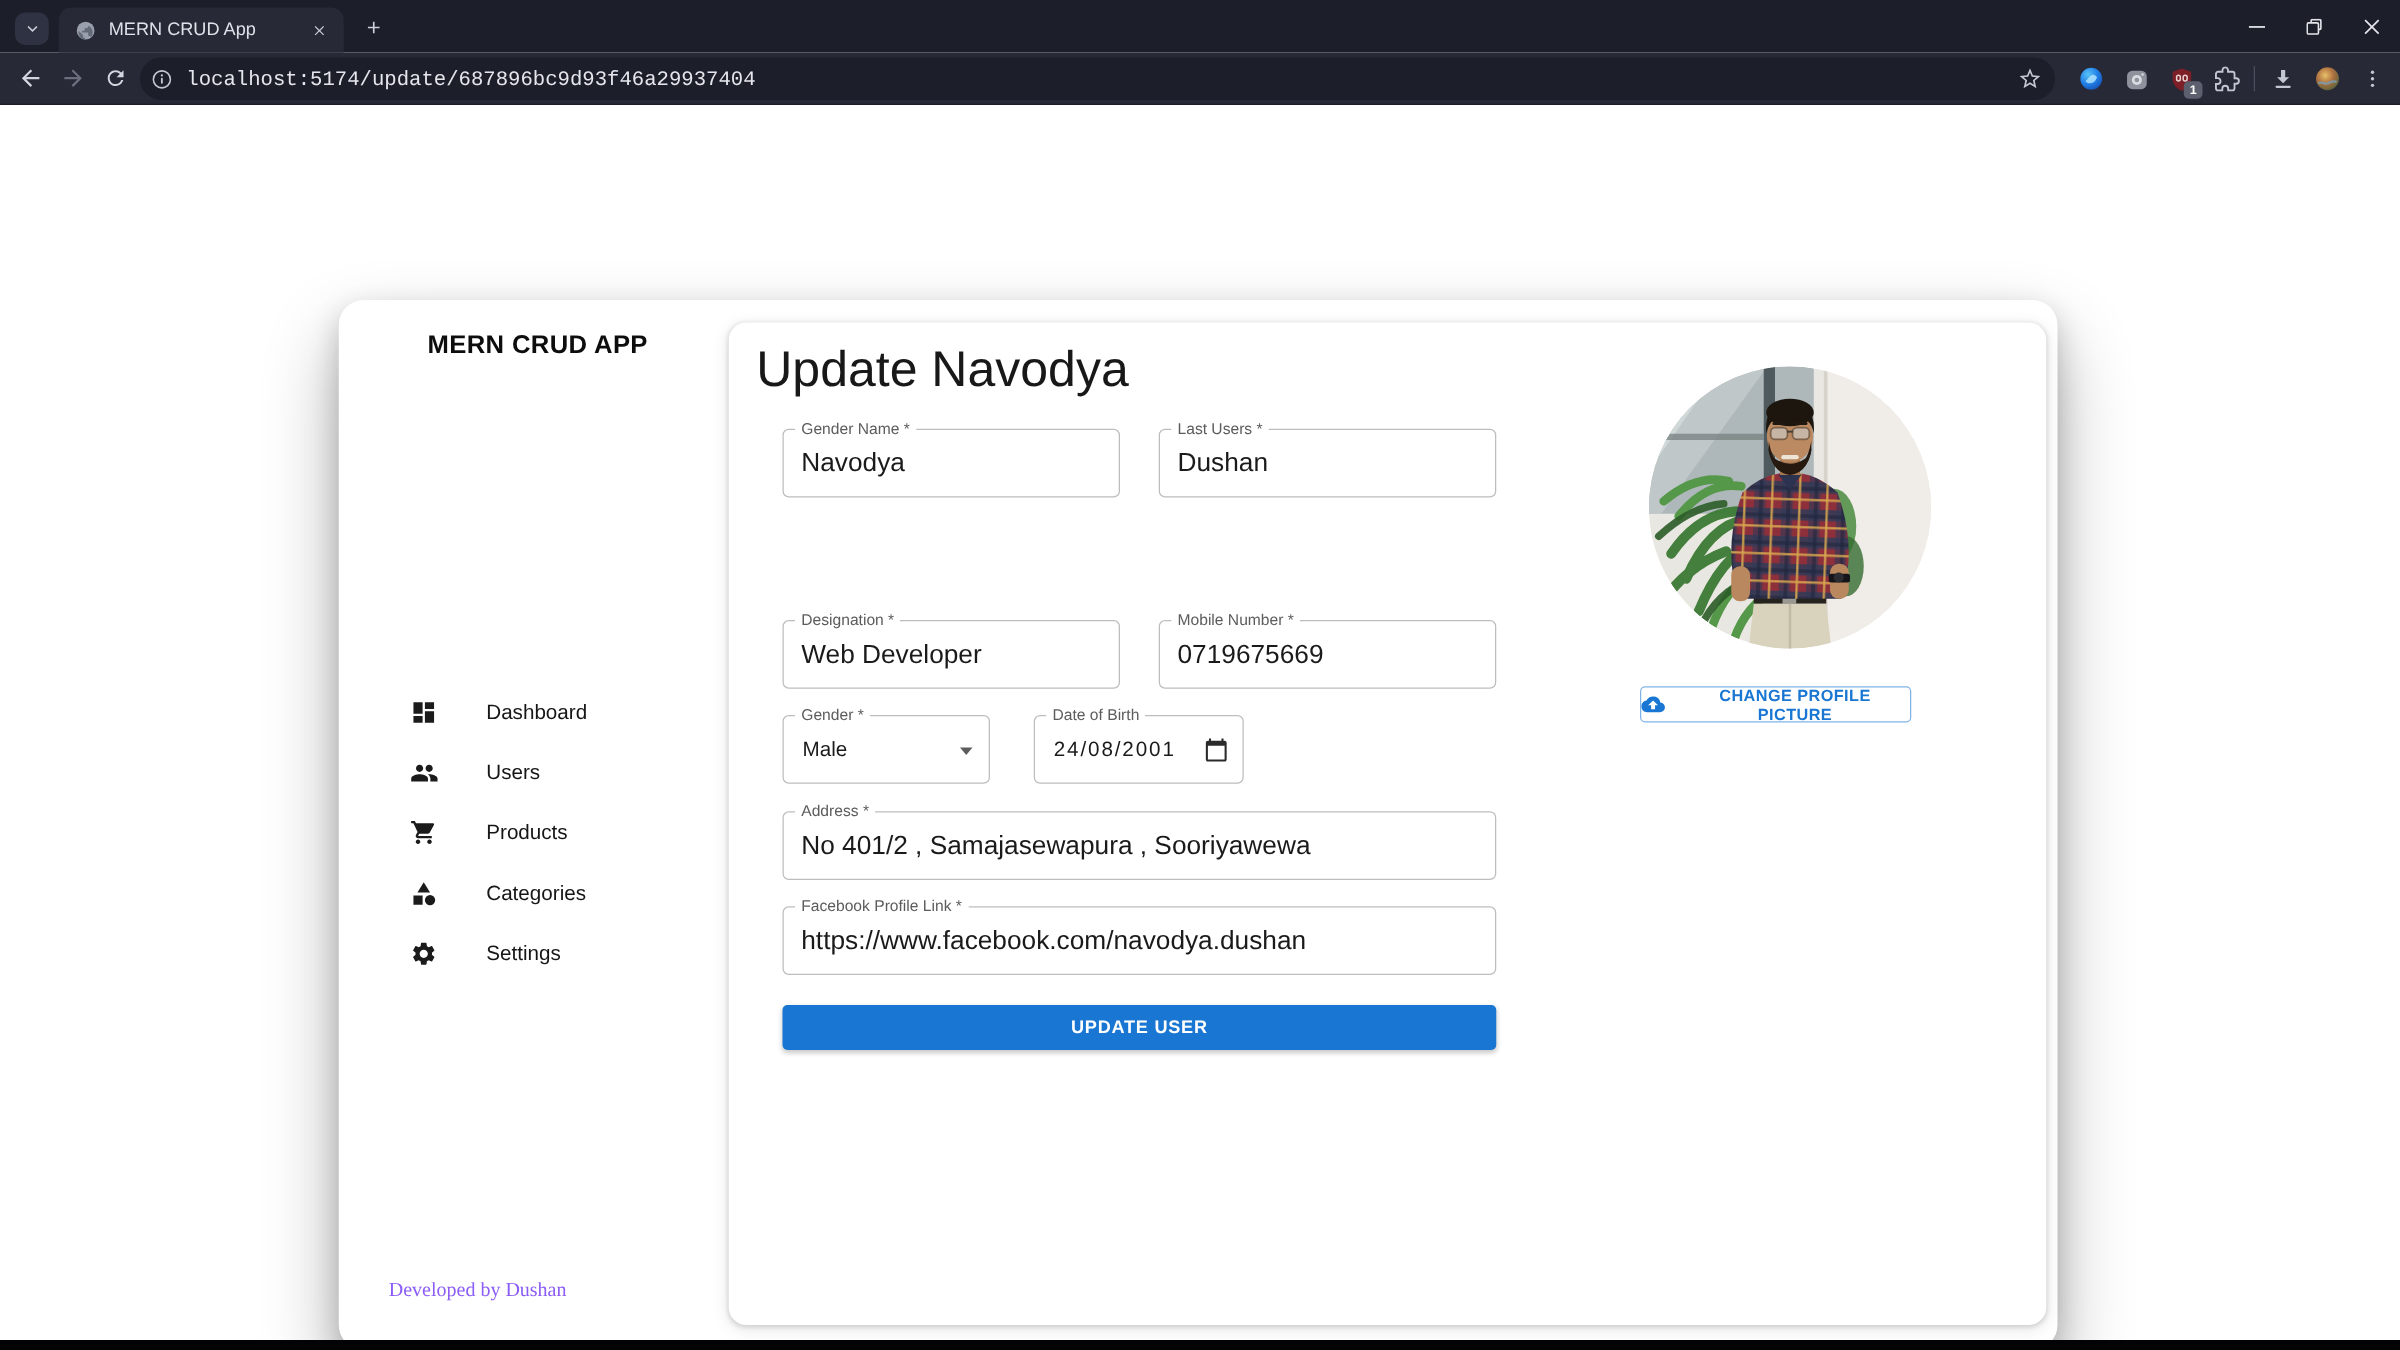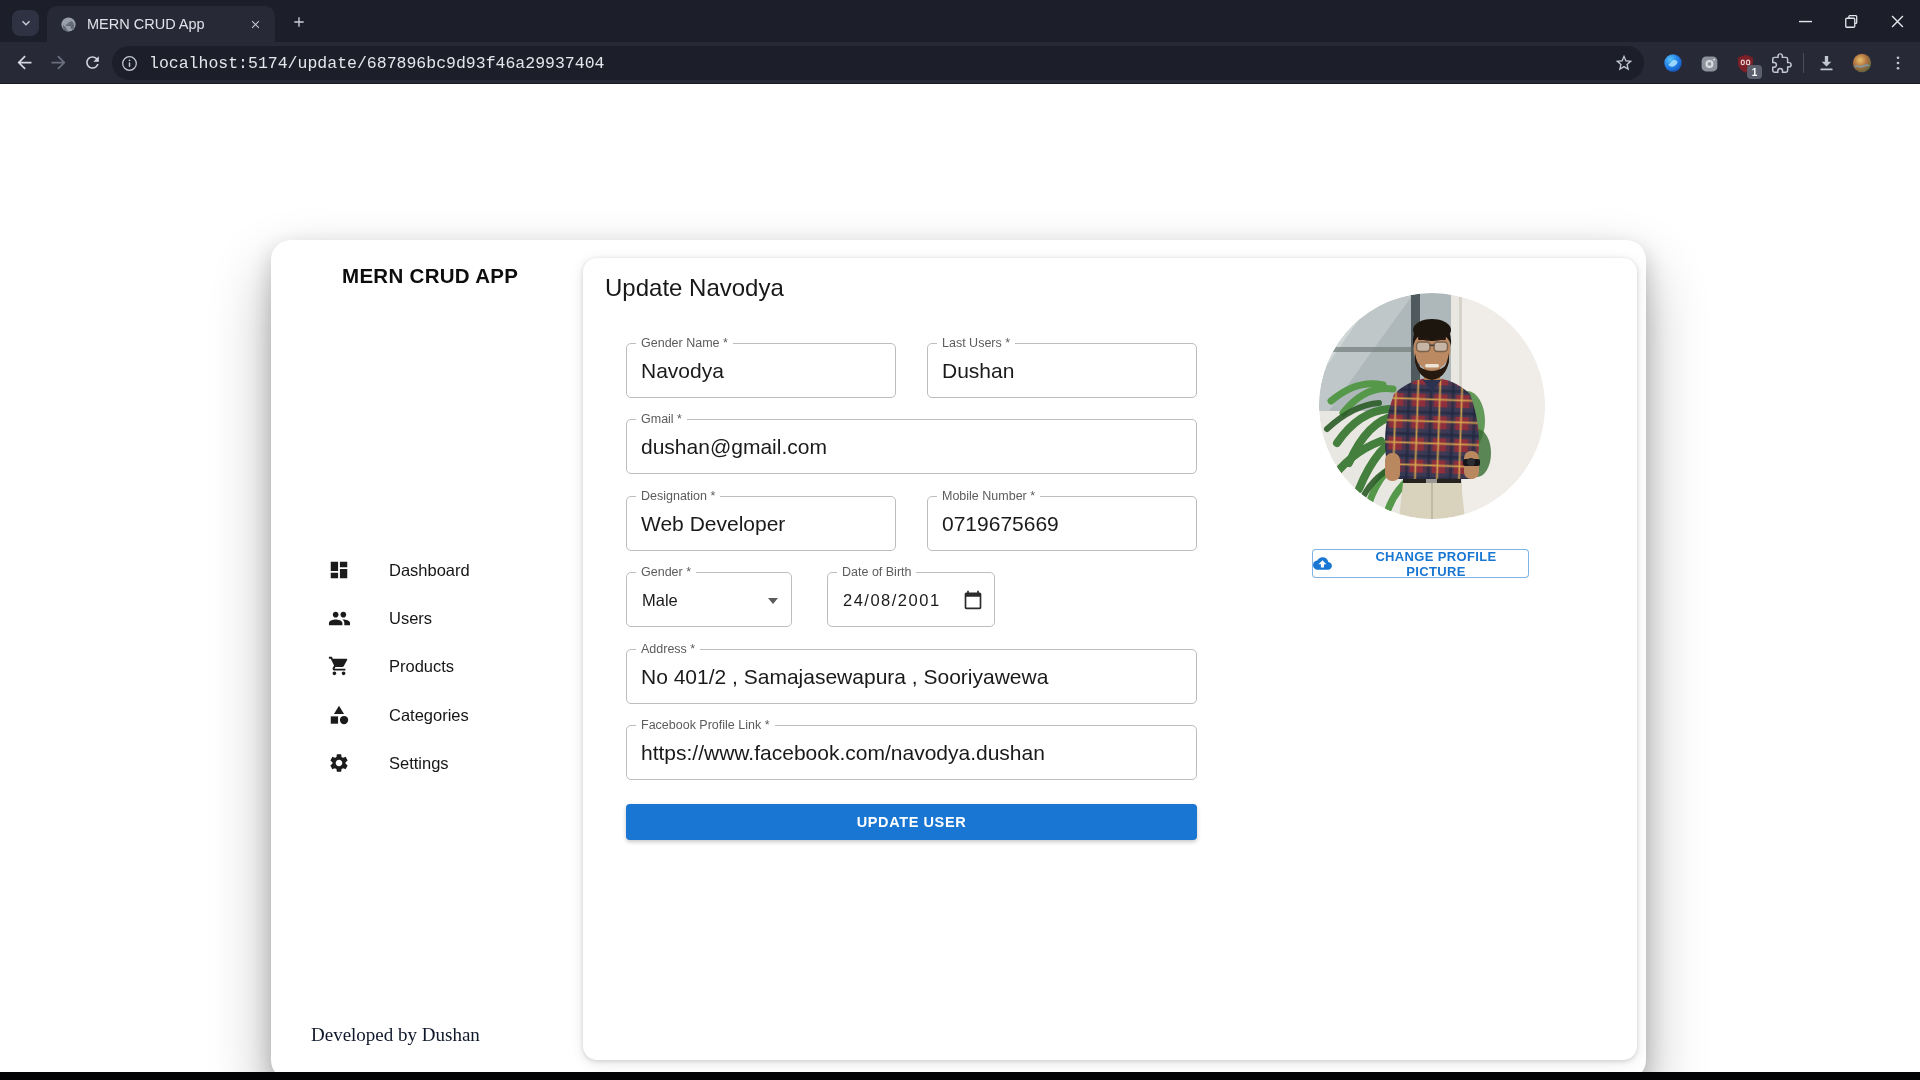--- a/index.html
+++ b/index.html
@@ -46,26 +46,26 @@
               box-shadow:0 30px 60px rgba(0,0,0,0.30), 0 8px 22px rgba(0,0,0,0.18); }
 
   
   .app-title { position:absolute; left:71px; top:24px; font-size:20.5px; font-weight:bold;
                letter-spacing:0.3px; color:#0d0d0d; }
   .nav-item { position:absolute; left:48px; width:240px; height:48px; display:flex; align-items:center;
               cursor:pointer; border-radius:6px; }
   .nav-item .nicon { width:24px; height:24px; margin-left:8px; display:flex; align-items:center; justify-content:center; }
   .nav-item .nlabel { margin-left:38px; font-size:16.5px; color:#161616; }
   .side-footer { position:absolute; left:40px; top:784px; font-family:"Liberation Serif", serif;
-                 font-size:19px; color:#0f172a; }
+                 font-size:16px; color:#8b5cf6; }
 
   
   .form-panel { position:absolute; left:312px; top:18px; width:1054px; height:802px; background:#fff;
                 border-radius:14px; box-shadow:0 1px 4px rgba(0,0,0,0.14), 0 3px 14px rgba(0,0,0,0.10); }
-  .form-title { position:absolute; left:22px; top:16px; font-size:24px; font-weight:400; color:#181818; }
+  .form-title { position:absolute; left:22px; top:16px; font-size:40px; font-weight:400; color:#181818; }
 
   .fld { position:absolute; height:55px; border:1px solid #bdbdbd; border-radius:5px; background:#fff; }
   .flabel { position:absolute; top:-9px; left:9px; background:#fff; padding:0 5px; font-size:12.5px;
             color:#5c5c5c; line-height:17px; white-space:nowrap; }
   .finput { width:100%; height:100%; border:none; outline:none; background:transparent;
             padding:0 14px; font-size:21px; color:#1a1a1a; font-family:"Liberation Sans", sans-serif; }
   .fvalue { position:absolute; left:15px; top:50%; transform:translateY(-50%); font-size:16.5px; color:#1a1a1a; }
   .select-arrow { position:absolute; right:13px; top:50%; margin-top:-2px; width:0; height:0;
                   border-left:5.5px solid transparent; border-right:5.5px solid transparent;
                   border-top:6px solid #5c5c5c; }
@@ -281,24 +281,20 @@
 
         <div class="fld" style="left:43px; top:85px; width:270px">
           <span class="flabel">Gender Name *</span>
           <input class="finput" value="Navodya" style="">
         </div>
         <div class="fld" style="left:344px; top:85px; width:270px">
           <span class="flabel">Last Users *</span>
           <input class="finput" value="Dushan" style="">
         </div>
 
-        <div class="fld" style="left:43px; top:161px; width:571px">
-          <span class="flabel">Gmail *</span>
-          <input class="finput" value="dushan@gmail.com" style="">
-        </div>
 
         <div class="fld" style="left:43px; top:238px; width:270px">
           <span class="flabel">Designation *</span>
           <input class="finput" value="Web Developer" style="">
         </div>
         <div class="fld" style="left:344px; top:238px; width:270px">
           <span class="flabel">Mobile Number *</span>
           <input class="finput" value="0719675669" style="">
         </div>
 

